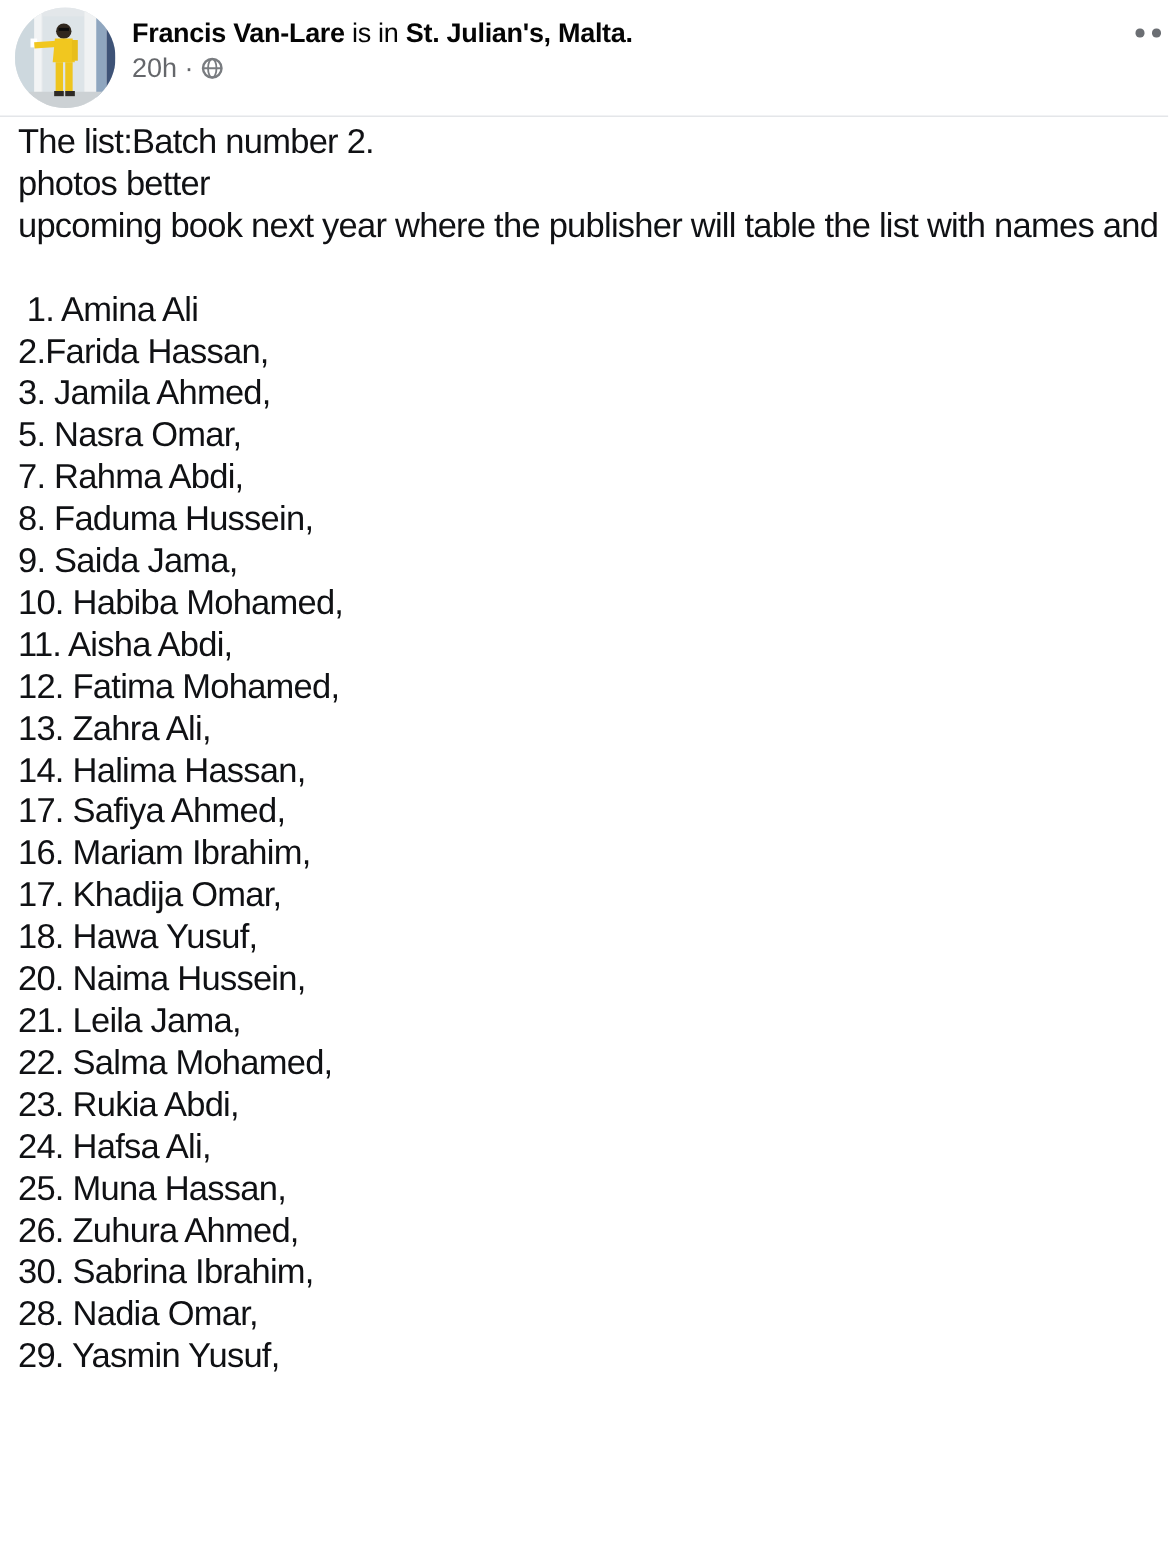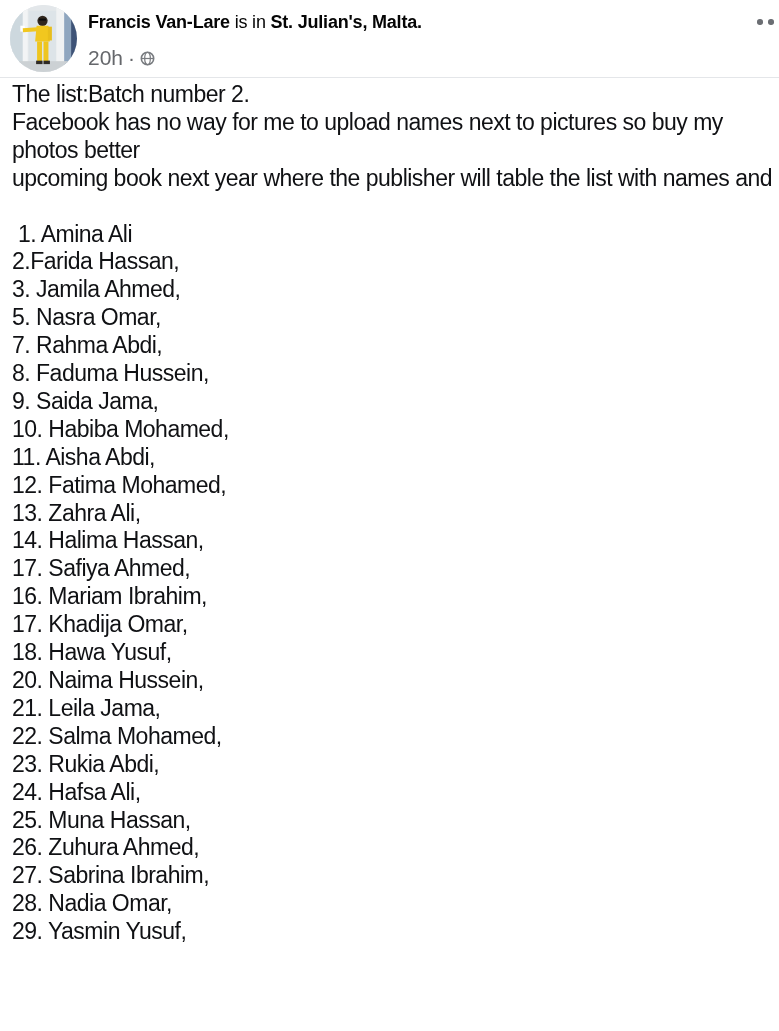--- a/index.html
+++ b/index.html
@@ -40,22 +40,22 @@
   }
   .title {
     font-size: 18px;
     line-height: 23px;
     letter-spacing: -0.2px;
     color: #050505;
     white-space: nowrap;
   }
   .title .bold { font-weight: 700; }
   .meta {
-    margin-top: 14px;
-    font-size: 21px;
+    margin-top: 1px;
+    font-size: 18px;
     line-height: 20px;
     color: #65676b;
     display: flex;
     align-items: center;
   }
   .meta .dot-sep { margin: 0 5px; }
   .globe-wrap { display: inline-flex; align-items: center; margin-top: 1px; }
 
   .more {
     position: absolute;
@@ -142,21 +142,20 @@
 
     </div>
 
   </header>
 
   <div class="divider"></div>
 
   <div class="body">
     <div>
         <div class="body-line">The list:Batch number 2.</div>
-        <div class="body-line">Facebook has no way for me to upload names next to pictures so buy my</div>
         <div class="body-line">photos better</div>
         <div class="body-line">upcoming book next year where the publisher will table the list with names and</div>
         <div class="body-line"></div>
       </div>
     <div>
         <div class="body-line"> 1. Amina Ali</div>
         <div class="body-line">2.Farida Hassan,</div>
         <div class="body-line">3. Jamila Ahmed,</div>
         <div class="body-line">5. Nasra Omar,</div>
         <div class="body-line">7. Rahma Abdi,</div>
@@ -171,19 +170,19 @@
         <div class="body-line">16. Mariam Ibrahim,</div>
         <div class="body-line">17. Khadija Omar,</div>
         <div class="body-line">18. Hawa Yusuf,</div>
         <div class="body-line">20. Naima Hussein,</div>
         <div class="body-line">21. Leila Jama,</div>
         <div class="body-line">22. Salma Mohamed,</div>
         <div class="body-line">23. Rukia Abdi,</div>
         <div class="body-line">24. Hafsa Ali,</div>
         <div class="body-line">25. Muna Hassan,</div>
         <div class="body-line">26. Zuhura Ahmed,</div>
-        <div class="body-line">27. Sabrina Ibrahim,</div>
+        <div class="body-line">30. Sabrina Ibrahim,</div>
         <div class="body-line">28. Nadia Omar,</div>
         <div class="body-line">29. Yasmin Yusuf,</div>
       </div>
   </div>
 
 </div>
 
 </body></html>

